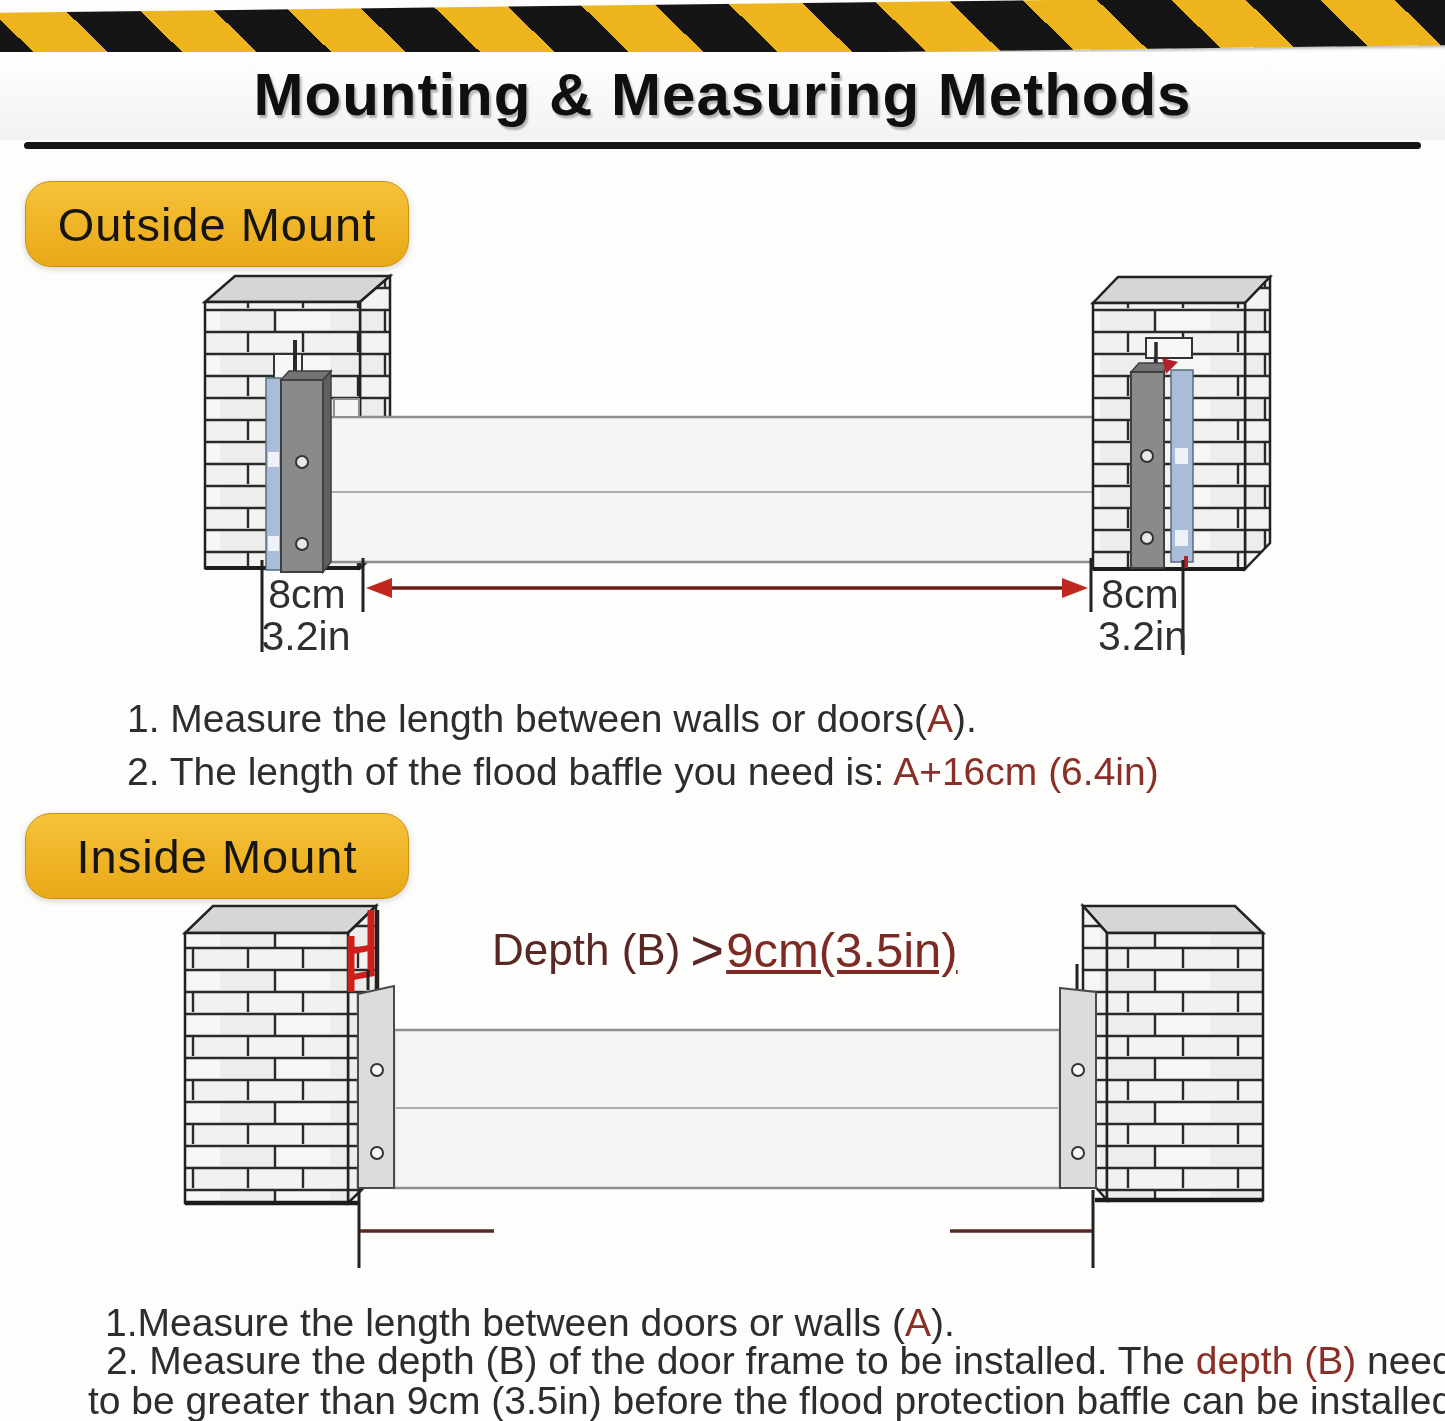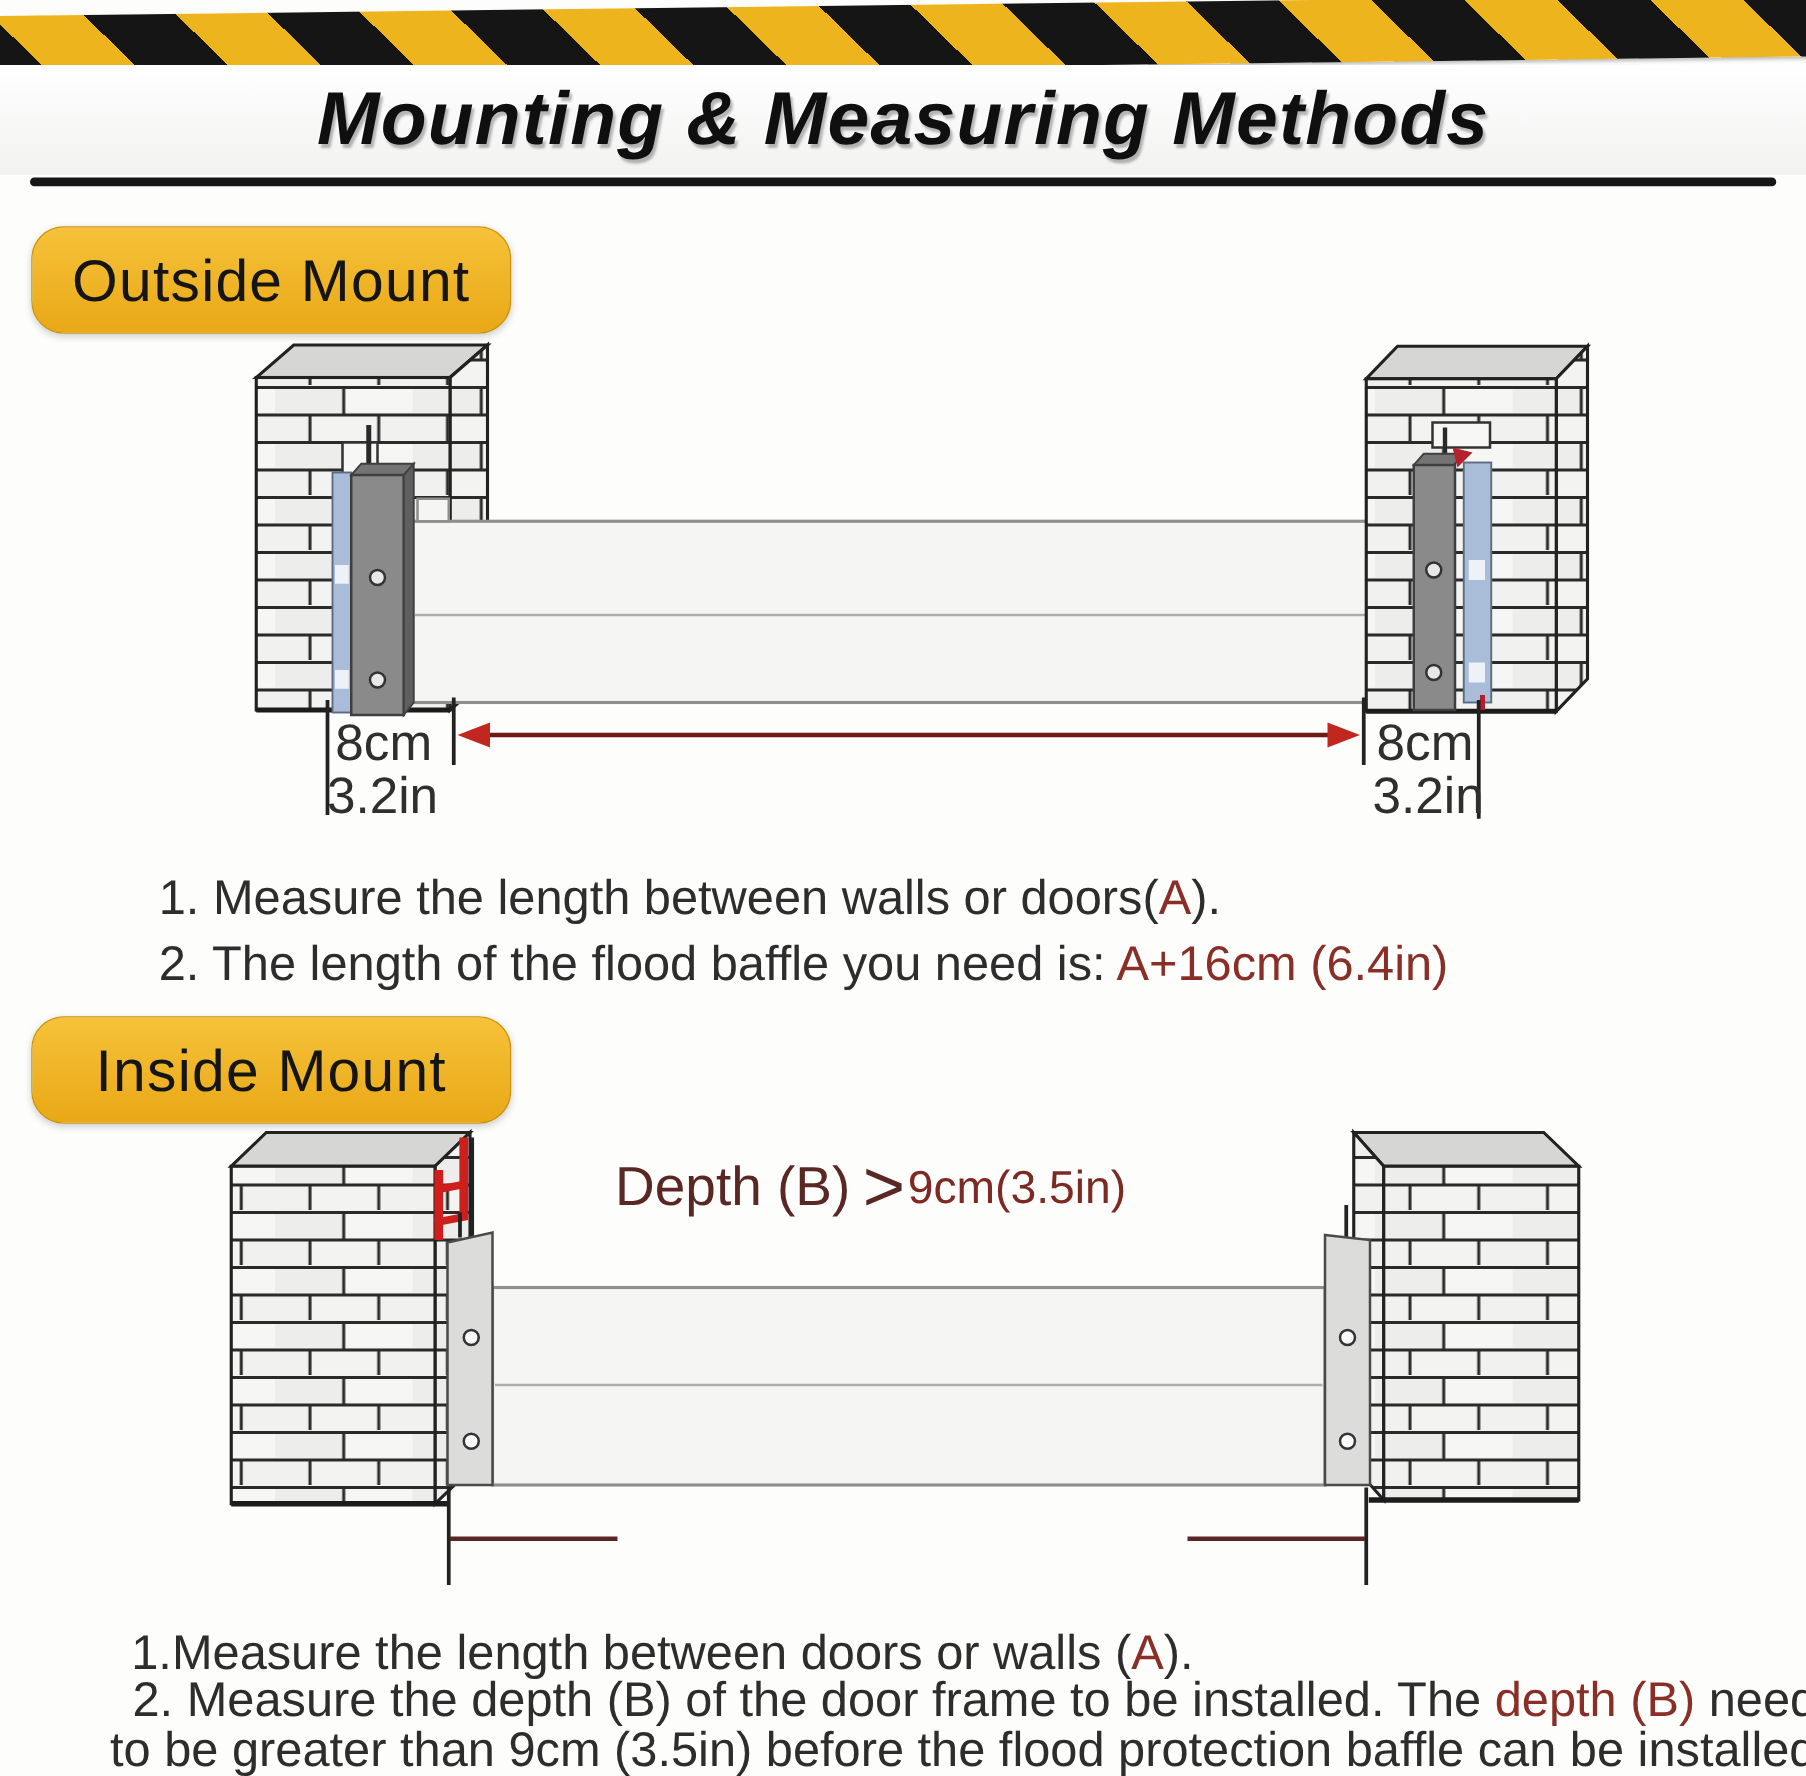--- a/index.html
+++ b/index.html
@@ -13,42 +13,41 @@
     background:repeating-linear-gradient(45deg,#151515 0 52px,#eeb41e 52px 104px);
     transform:rotate(-0.7deg);
     box-shadow:0 2px 3px rgba(0,0,0,.25);
   }
   .title-band{position:absolute;left:0;right:0;top:52px;height:88px;background:linear-gradient(180deg,#ffffff,#f2f2f1);}
   .page-title{
     position:absolute;left:0;right:0;top:54px;height:80px;
     display:flex;align-items:center;justify-content:center;
     font-size:60px;font-weight:bold;letter-spacing:1px;color:#0f0f0f;
     text-shadow:2px 3px 2px rgba(0,0,0,.28), -1px -1px 0 rgba(255,255,255,.6);
-    font-style:italic;
   }
   .header-bar{position:absolute;left:24px;right:24px;top:142px;height:7px;background:#161616;border-radius:4px;}
   
   .pill{
     position:absolute;left:25px;width:382px;height:84px;border-radius:26px;
     background:linear-gradient(180deg,#f6c23a,#e9a816);
     border:1px solid #c9940d;
     display:flex;align-items:center;justify-content:center;
     font-size:47px;color:#151515;letter-spacing:1px;
     box-shadow:0 2px 6px rgba(0,0,0,.18);
   }
   
   .meas{position:absolute;font-size:41px;color:#2f2f2f;text-align:center;line-height:1.0;}
   .span-label{position:absolute;left:420px;width:650px;top:601px;text-align:center;font-size:39px;color:#454545;white-space:nowrap;}
   .span-label .acc{font-size:48px;font-weight:bold;color:#c81f1c;}
   .step{position:absolute;font-size:39px;color:#2d2d2d;white-space:nowrap;}
   .acc-red{color:#8a2f28;}
   .depth-label{position:absolute;left:492px;top:916px;display:flex;align-items:center;white-space:nowrap;}
   .depth-pre{font-size:44px;color:#5a2824;}
   .depth-gt{font-size:58px;color:#5a2824;margin:0 2px 0 10px;}
-  .depth-val{font-size:37px;color:#7d2a24;}
+  .depth-val{font-size:49px;color:#7d2a24;text-decoration:underline;}
   .len-label{position:absolute;left:500px;width:440px;top:1210px;text-align:center;font-size:44px;color:#2d2d2d;white-space:nowrap;}
   .len-label .acc{color:#8a3a30;}
   svg{position:absolute;left:0;}
 </style>
 </head>
 <body>
 
 <div id="canvas">
 
   <div class="hazard"></div>

